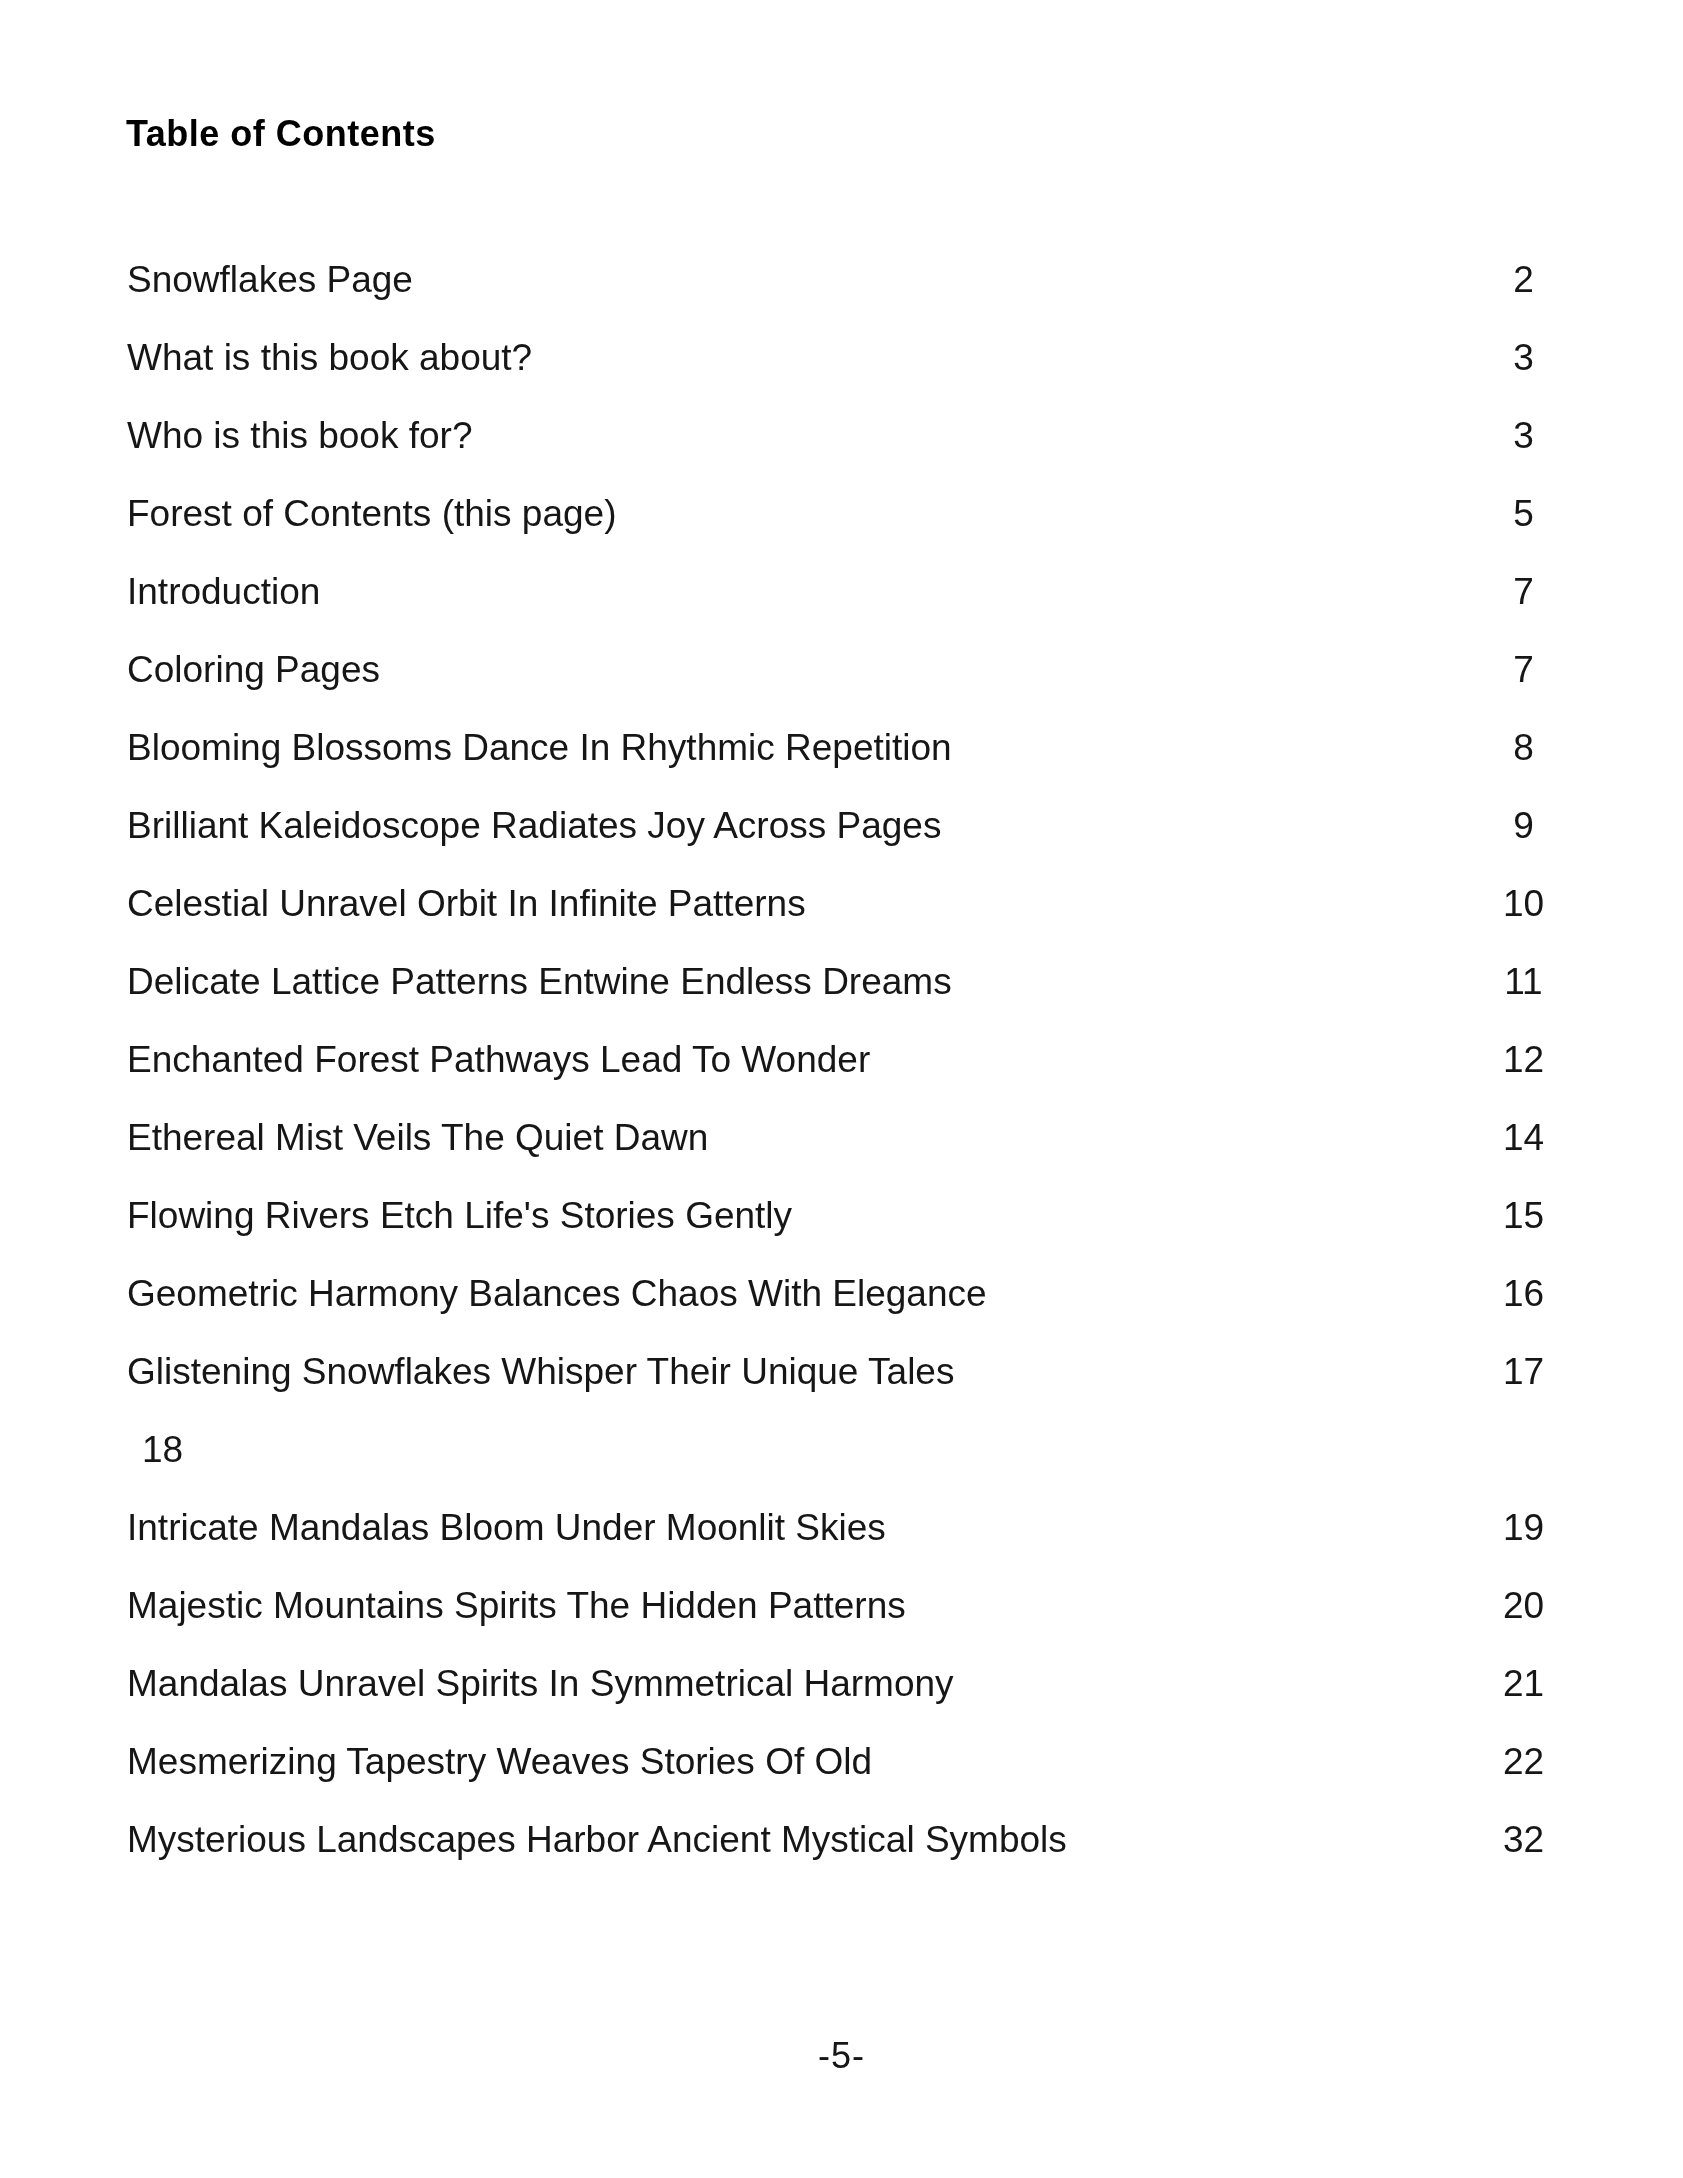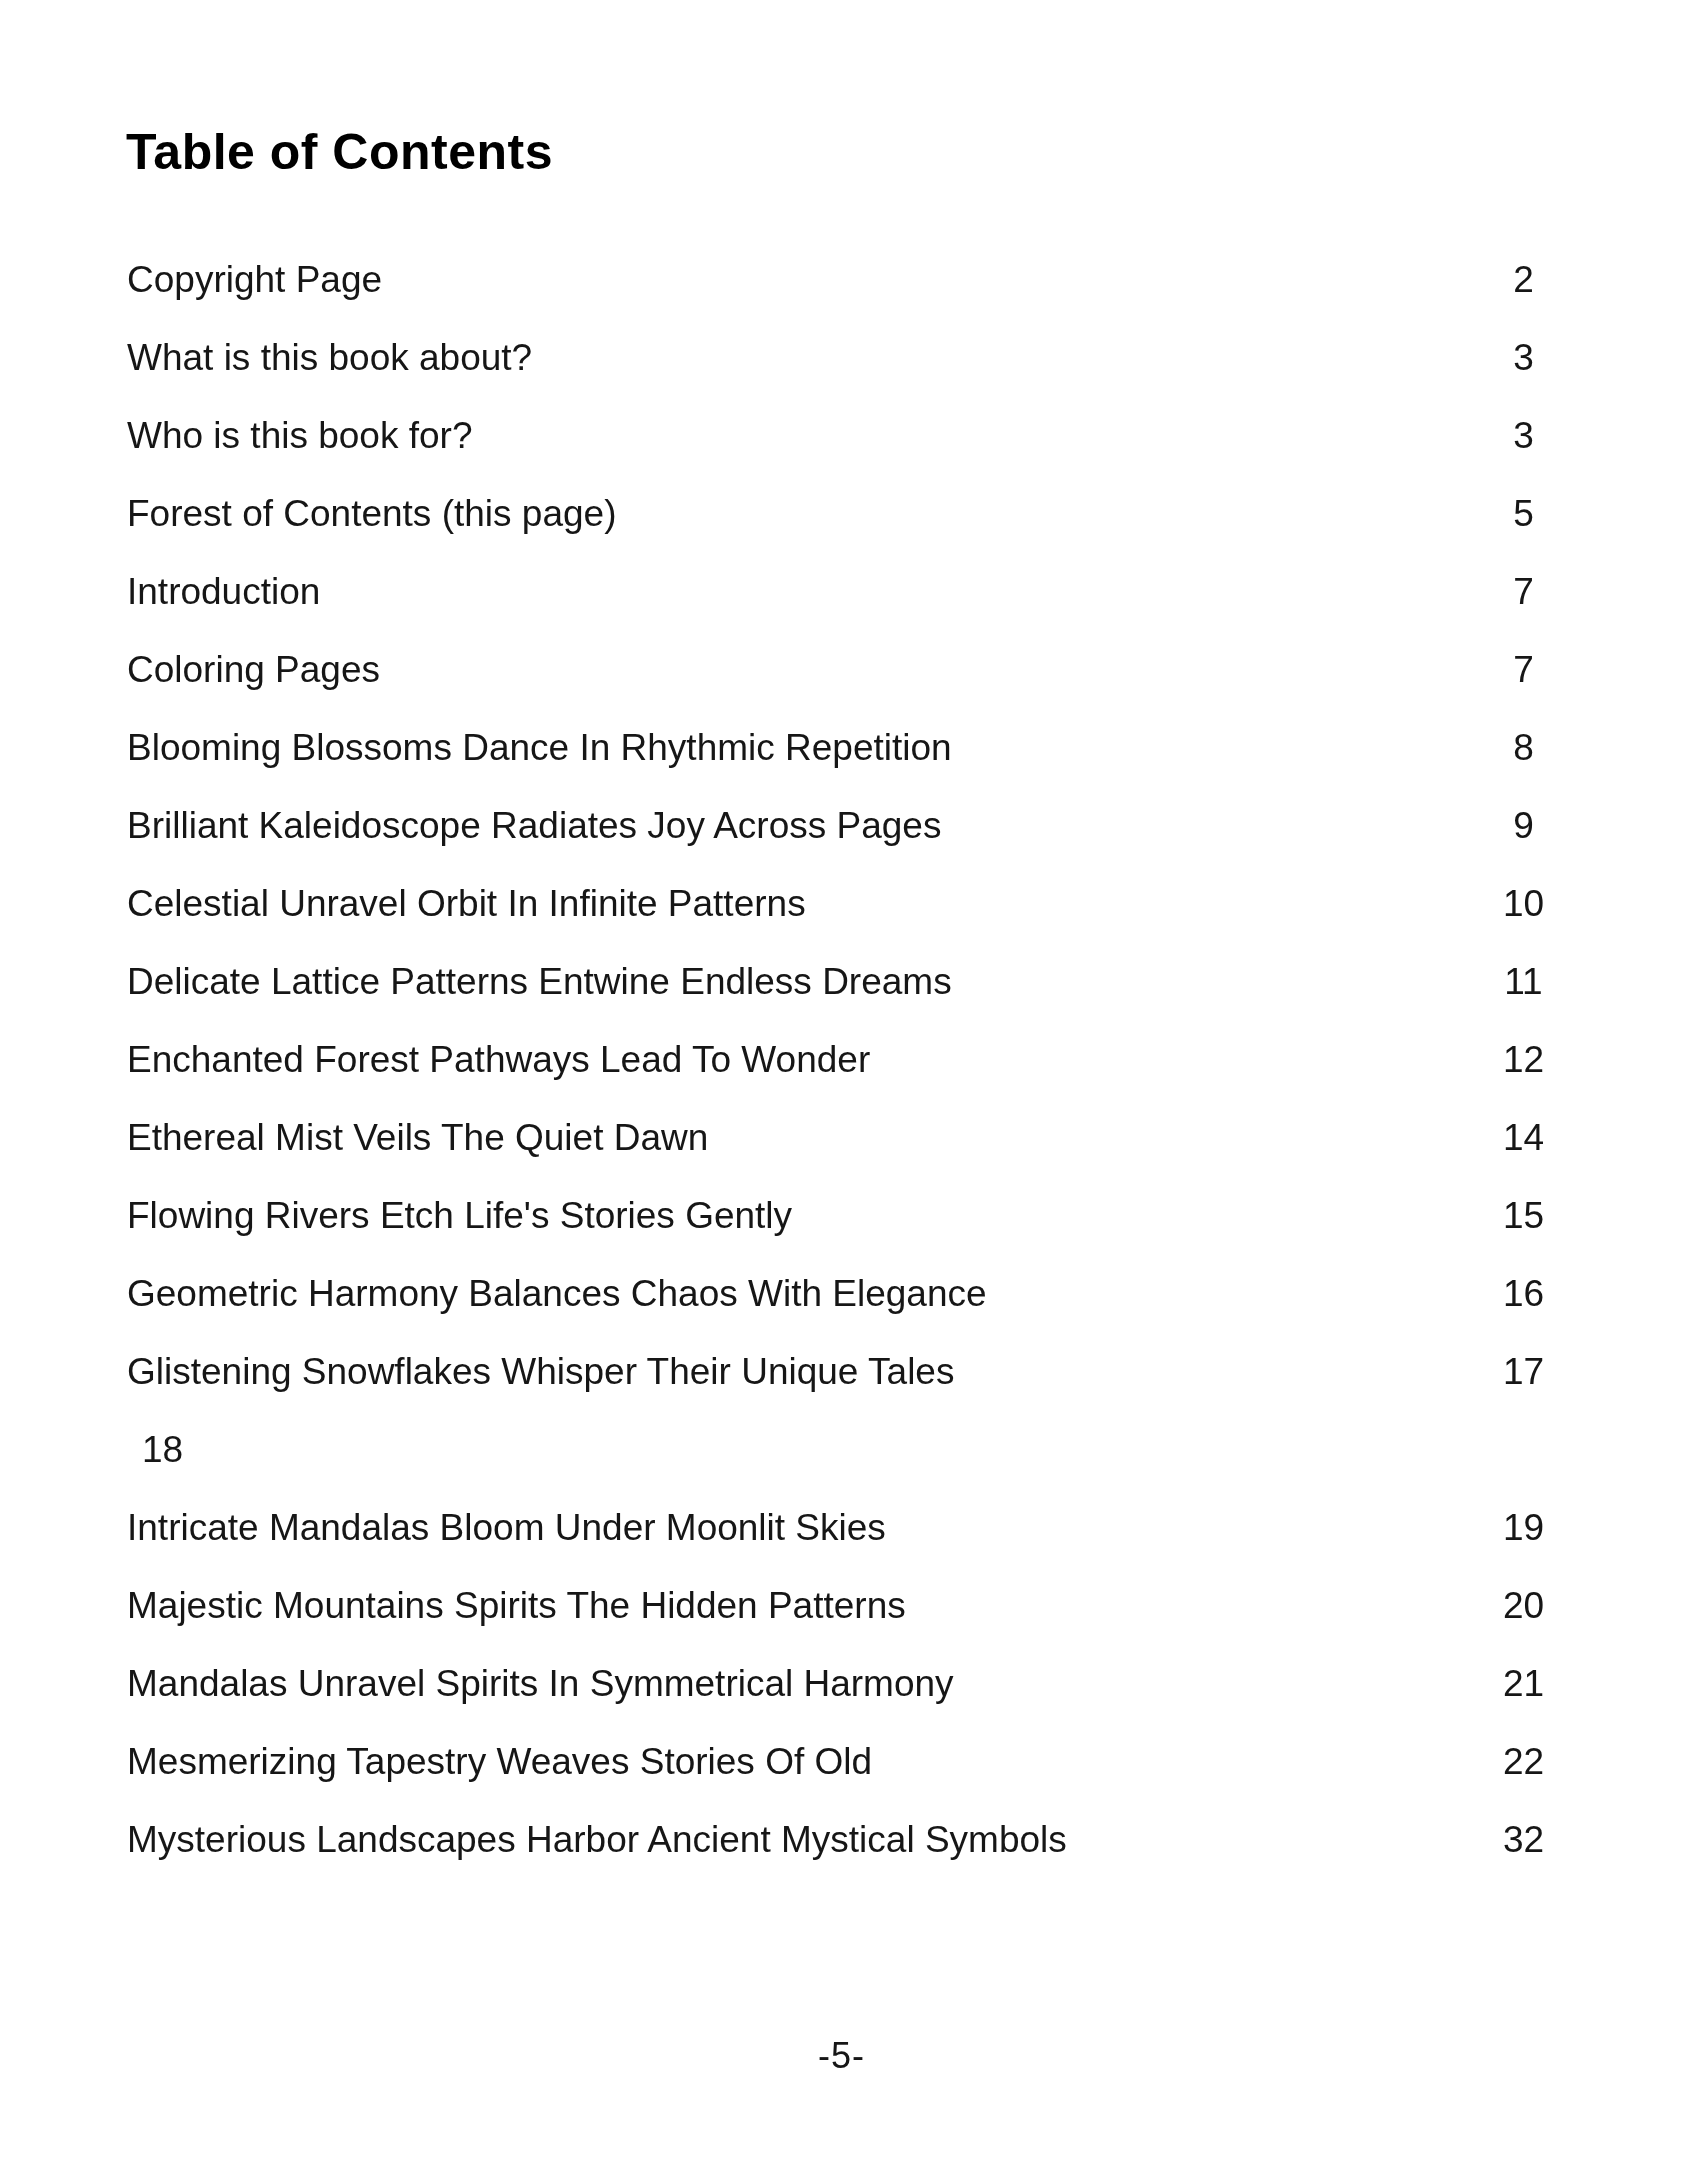--- a/index.html
+++ b/index.html
@@ -14,21 +14,21 @@
     margin: 0 auto;
     background: #ffffff;
     font-family: "Liberation Sans", "DejaVu Sans", sans-serif;
     color: #161616;
     overflow: hidden;
   }
   .doc-title {
     position: absolute;
     left: 126px;
     top: 89px;
-    font-size: 50px;
+    font-size: 36px;
     font-weight: 700;
     color: #000000;
     letter-spacing: 0.5px;
     white-space: nowrap;
   }
   .toc {
     position: absolute;
     left: 127px;
     right: 124px;
     top: 241px;
@@ -65,21 +65,21 @@
 </style>
 </head>
 <body>
 
 <div class="page" style="background: rgb(255, 255, 255); color: rgb(22, 22, 22);">
 
   <h1 class="doc-title" style="color: rgb(0, 0, 0);">Table of Contents</h1>
 
   <div class="toc">
       <div class="toc-row">
-        <span class="toc-label">Copyright Page</span>
+        <span class="toc-label">Snowflakes Page</span>
         <span class="toc-page">2</span>
       </div>
       <div class="toc-row">
         <span class="toc-label">What is this book about?</span>
         <span class="toc-page">3</span>
       </div>
       <div class="toc-row">
         <span class="toc-label">Who is this book for?</span>
         <span class="toc-page">3</span>
       </div>

